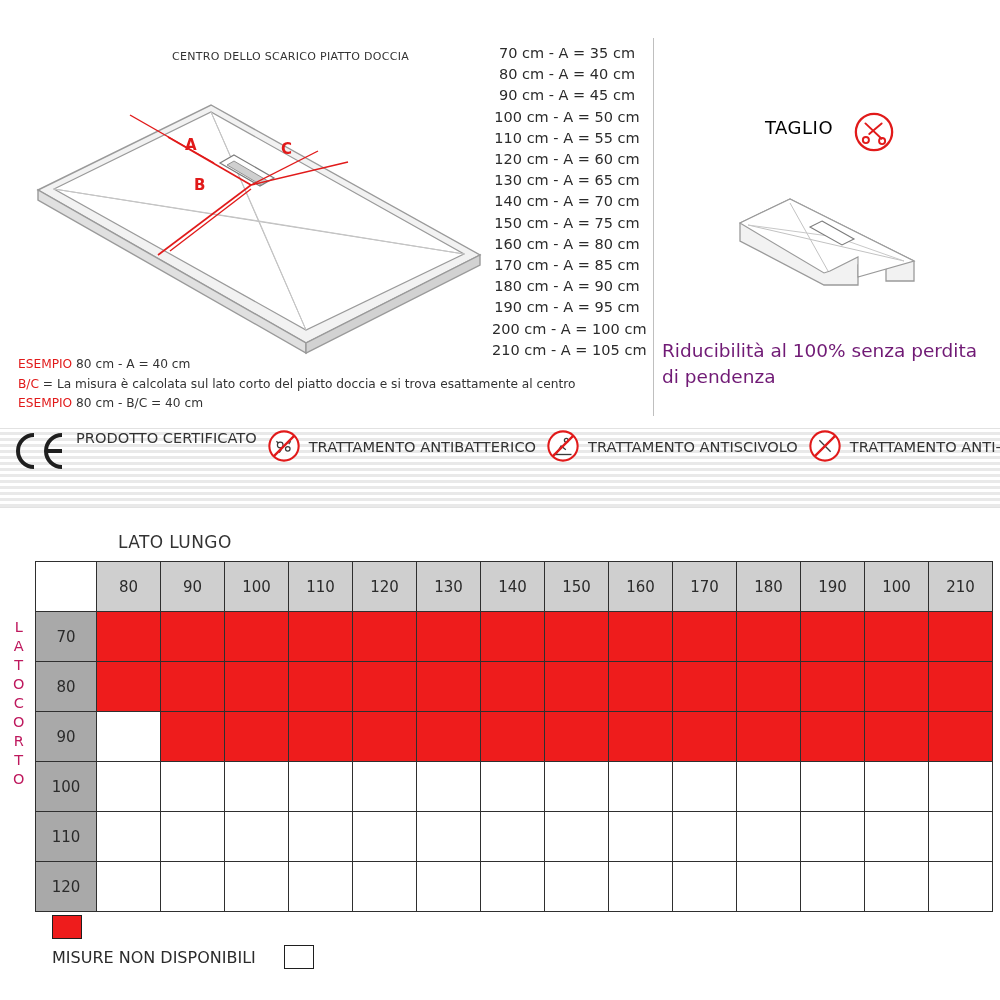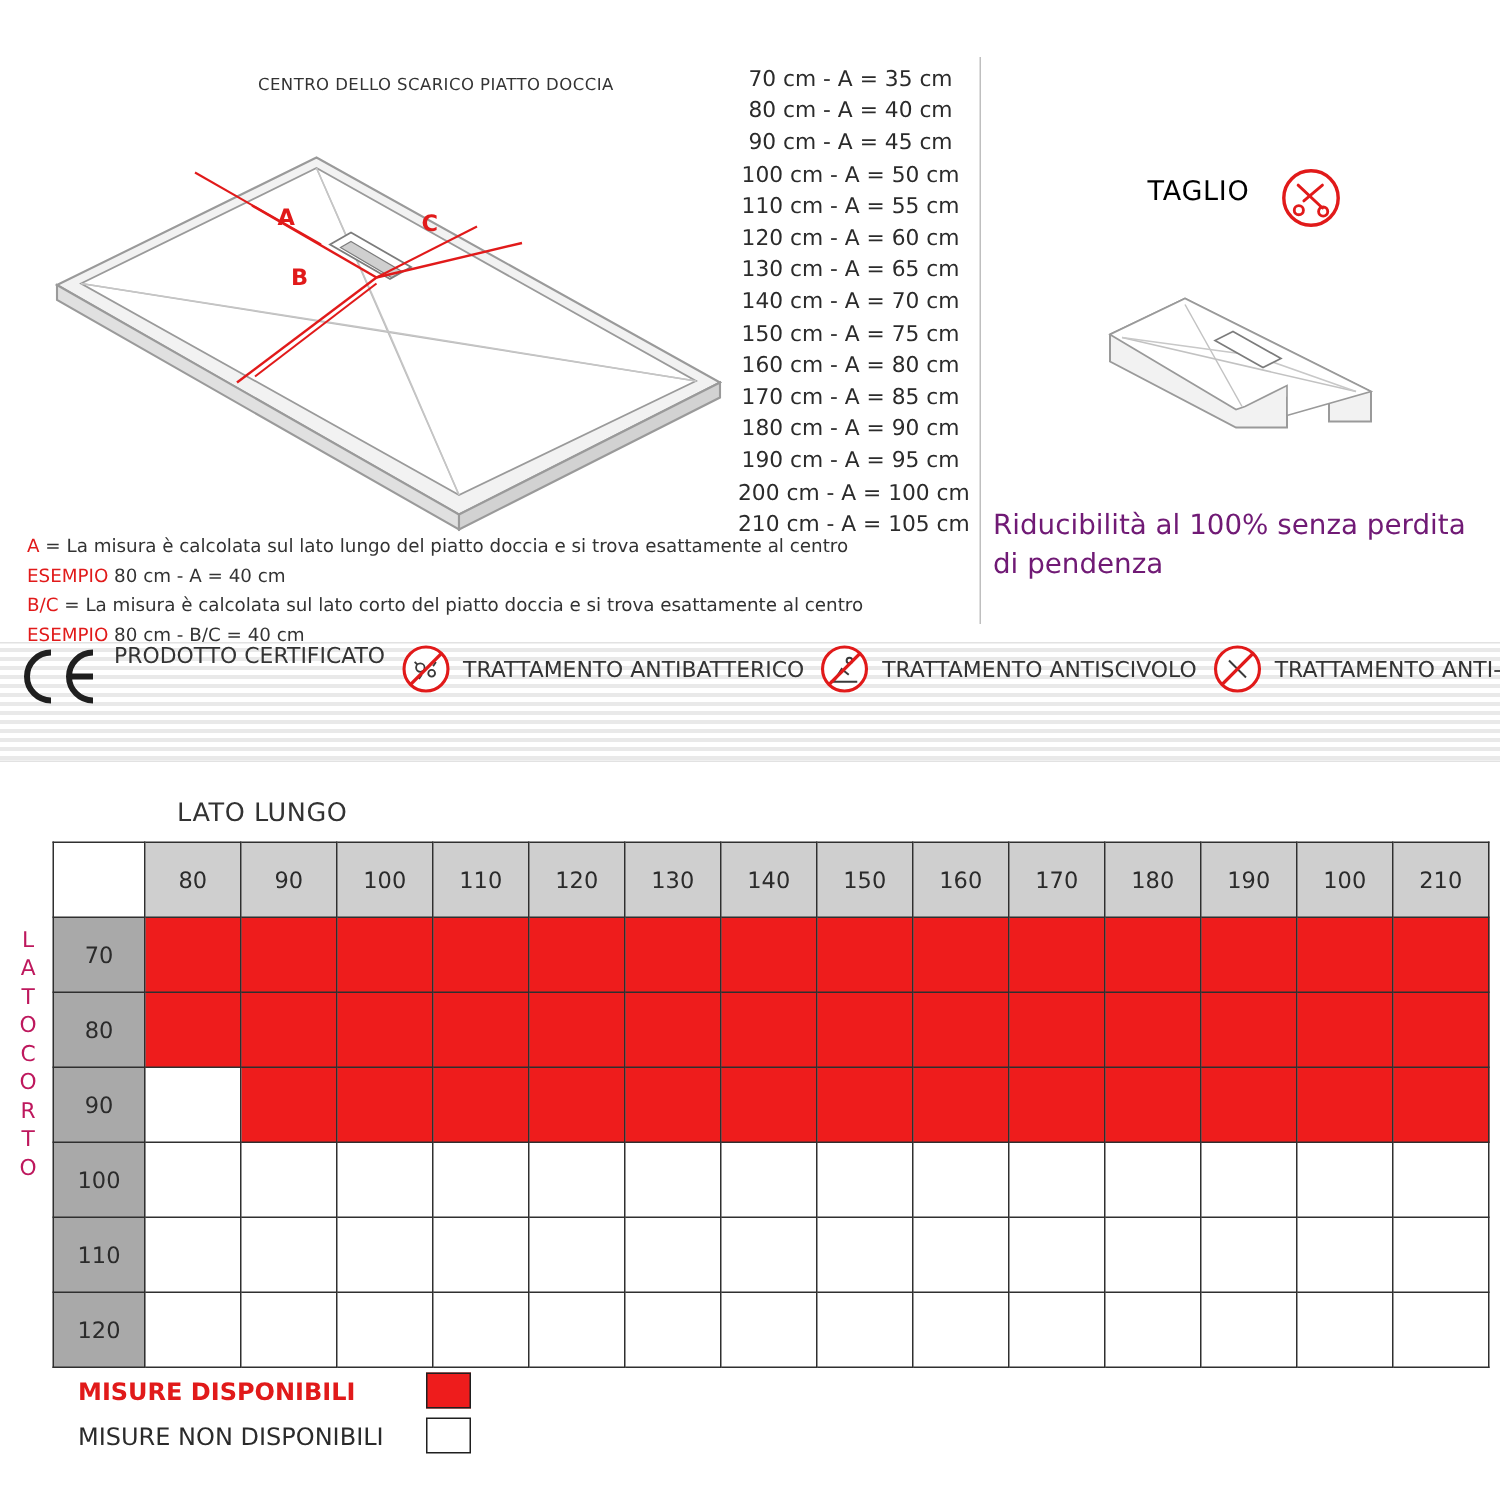--- a/index.html
+++ b/index.html
@@ -324,24 +324,20 @@
     <line x1="72" y1="18" x2="110" y2="86" stroke="#c2c2c2" stroke-width="1"></line>
     <line x1="30" y1="40" x2="118" y2="52" stroke="#c8c8c8" stroke-width="1"></line>
     <line x1="186" y1="76" x2="118" y2="52" stroke="#c8c8c8" stroke-width="1"></line>
     <polygon points="104,36 136,54 124,60 92,42" fill="#ffffff" stroke="#7c7c7c" stroke-width="1.1"></polygon>
   </svg>
 
   <div class="taglio-caption">Riducibilità al 100% senza perdita di pendenza</div>
 
   <div class="notes">
     <div>
-      <span class="lbl">A</span>
-      <span>= La misura è calcolata sul lato lungo del piatto doccia e si trova esattamente al centro</span>
-    </div>
-    <div>
       <span class="lbl">ESEMPIO</span>
       <span>80 cm - A = 40 cm</span>
     </div>
     <div>
       <span class="lbl">B/C</span>
       <span>= La misura è calcolata sul lato corto del piatto doccia e si trova esattamente al centro</span>
     </div>
     <div>
       <span class="lbl">ESEMPIO</span>
       <span>80 cm - B/C = 40 cm</span>
@@ -532,21 +528,20 @@
         <td></td>
         <td></td>
         <td></td>
         <td></td>
       </tr>
     </tbody>
   </table>
 
   <div class="legend">
     <div class="legend-row available">
-      <span class="lg-txt">MISURE DISPONIBILI</span>
       <span class="swatch red"></span>
     </div>
     <div class="legend-row unavailable">
       <span class="lg-txt">MISURE NON DISPONIBILI</span>
       <span class="swatch white"></span>
     </div>
   </div>
 
 </div>
 

